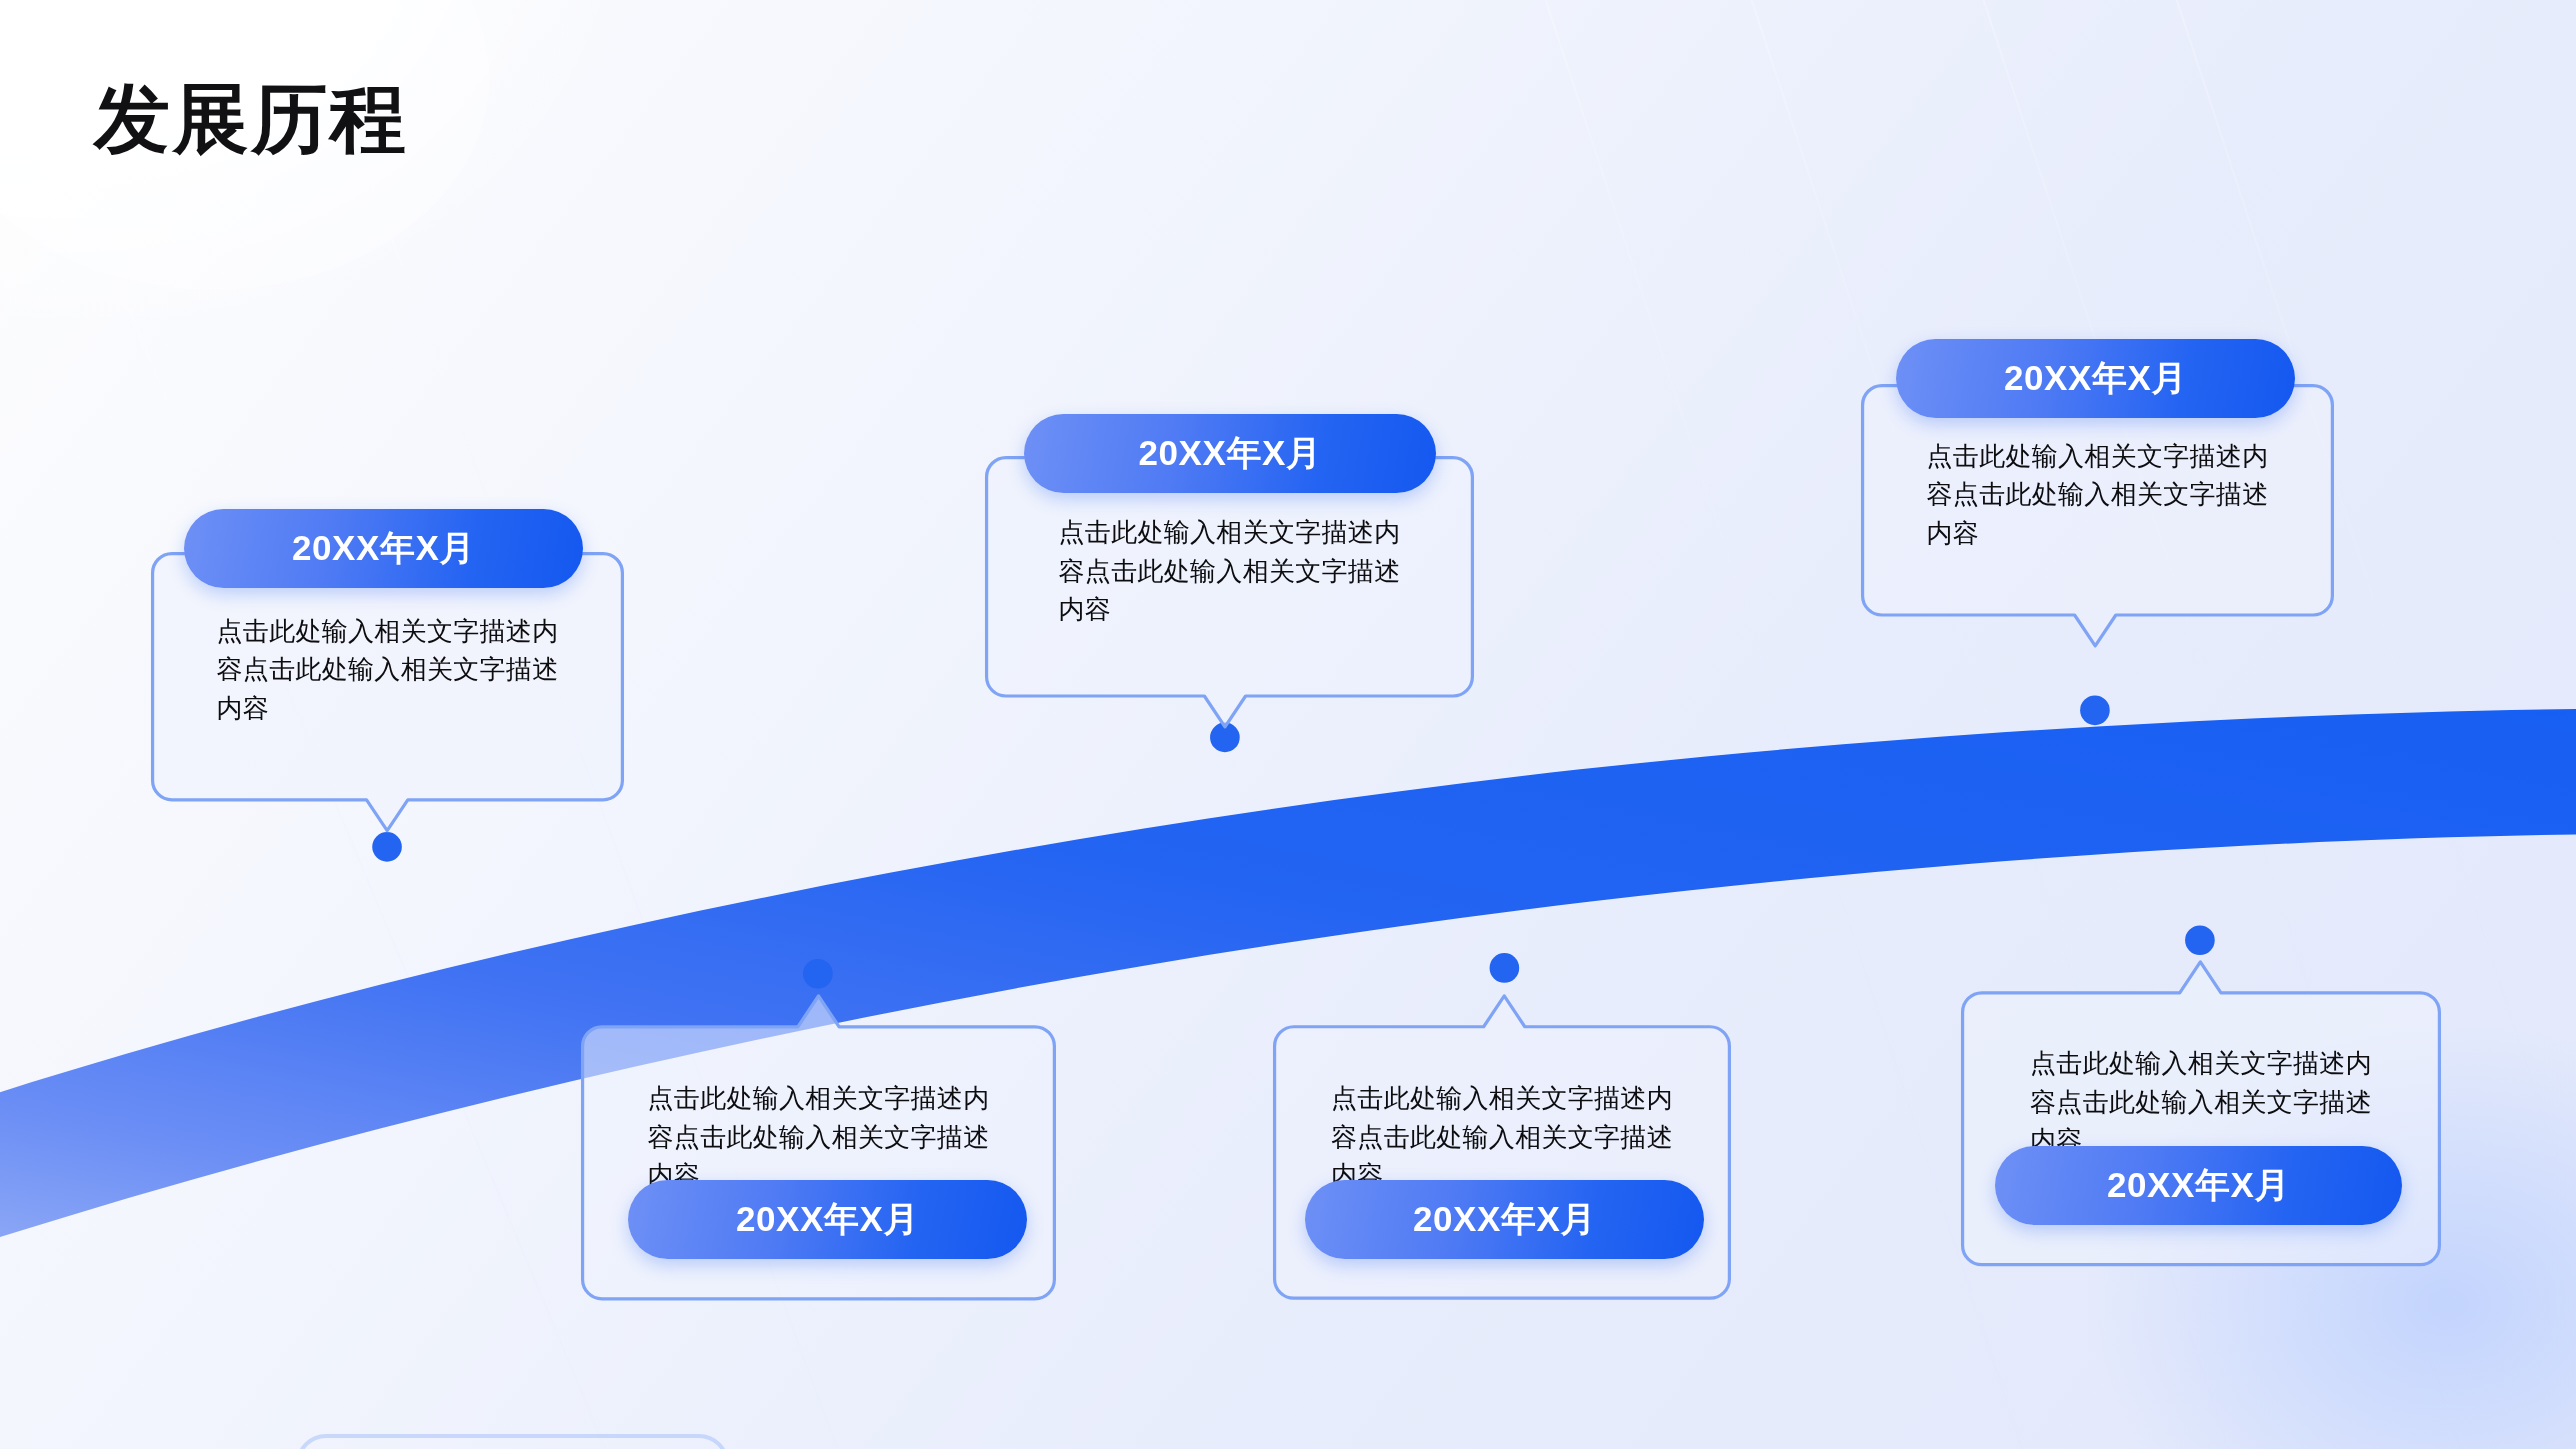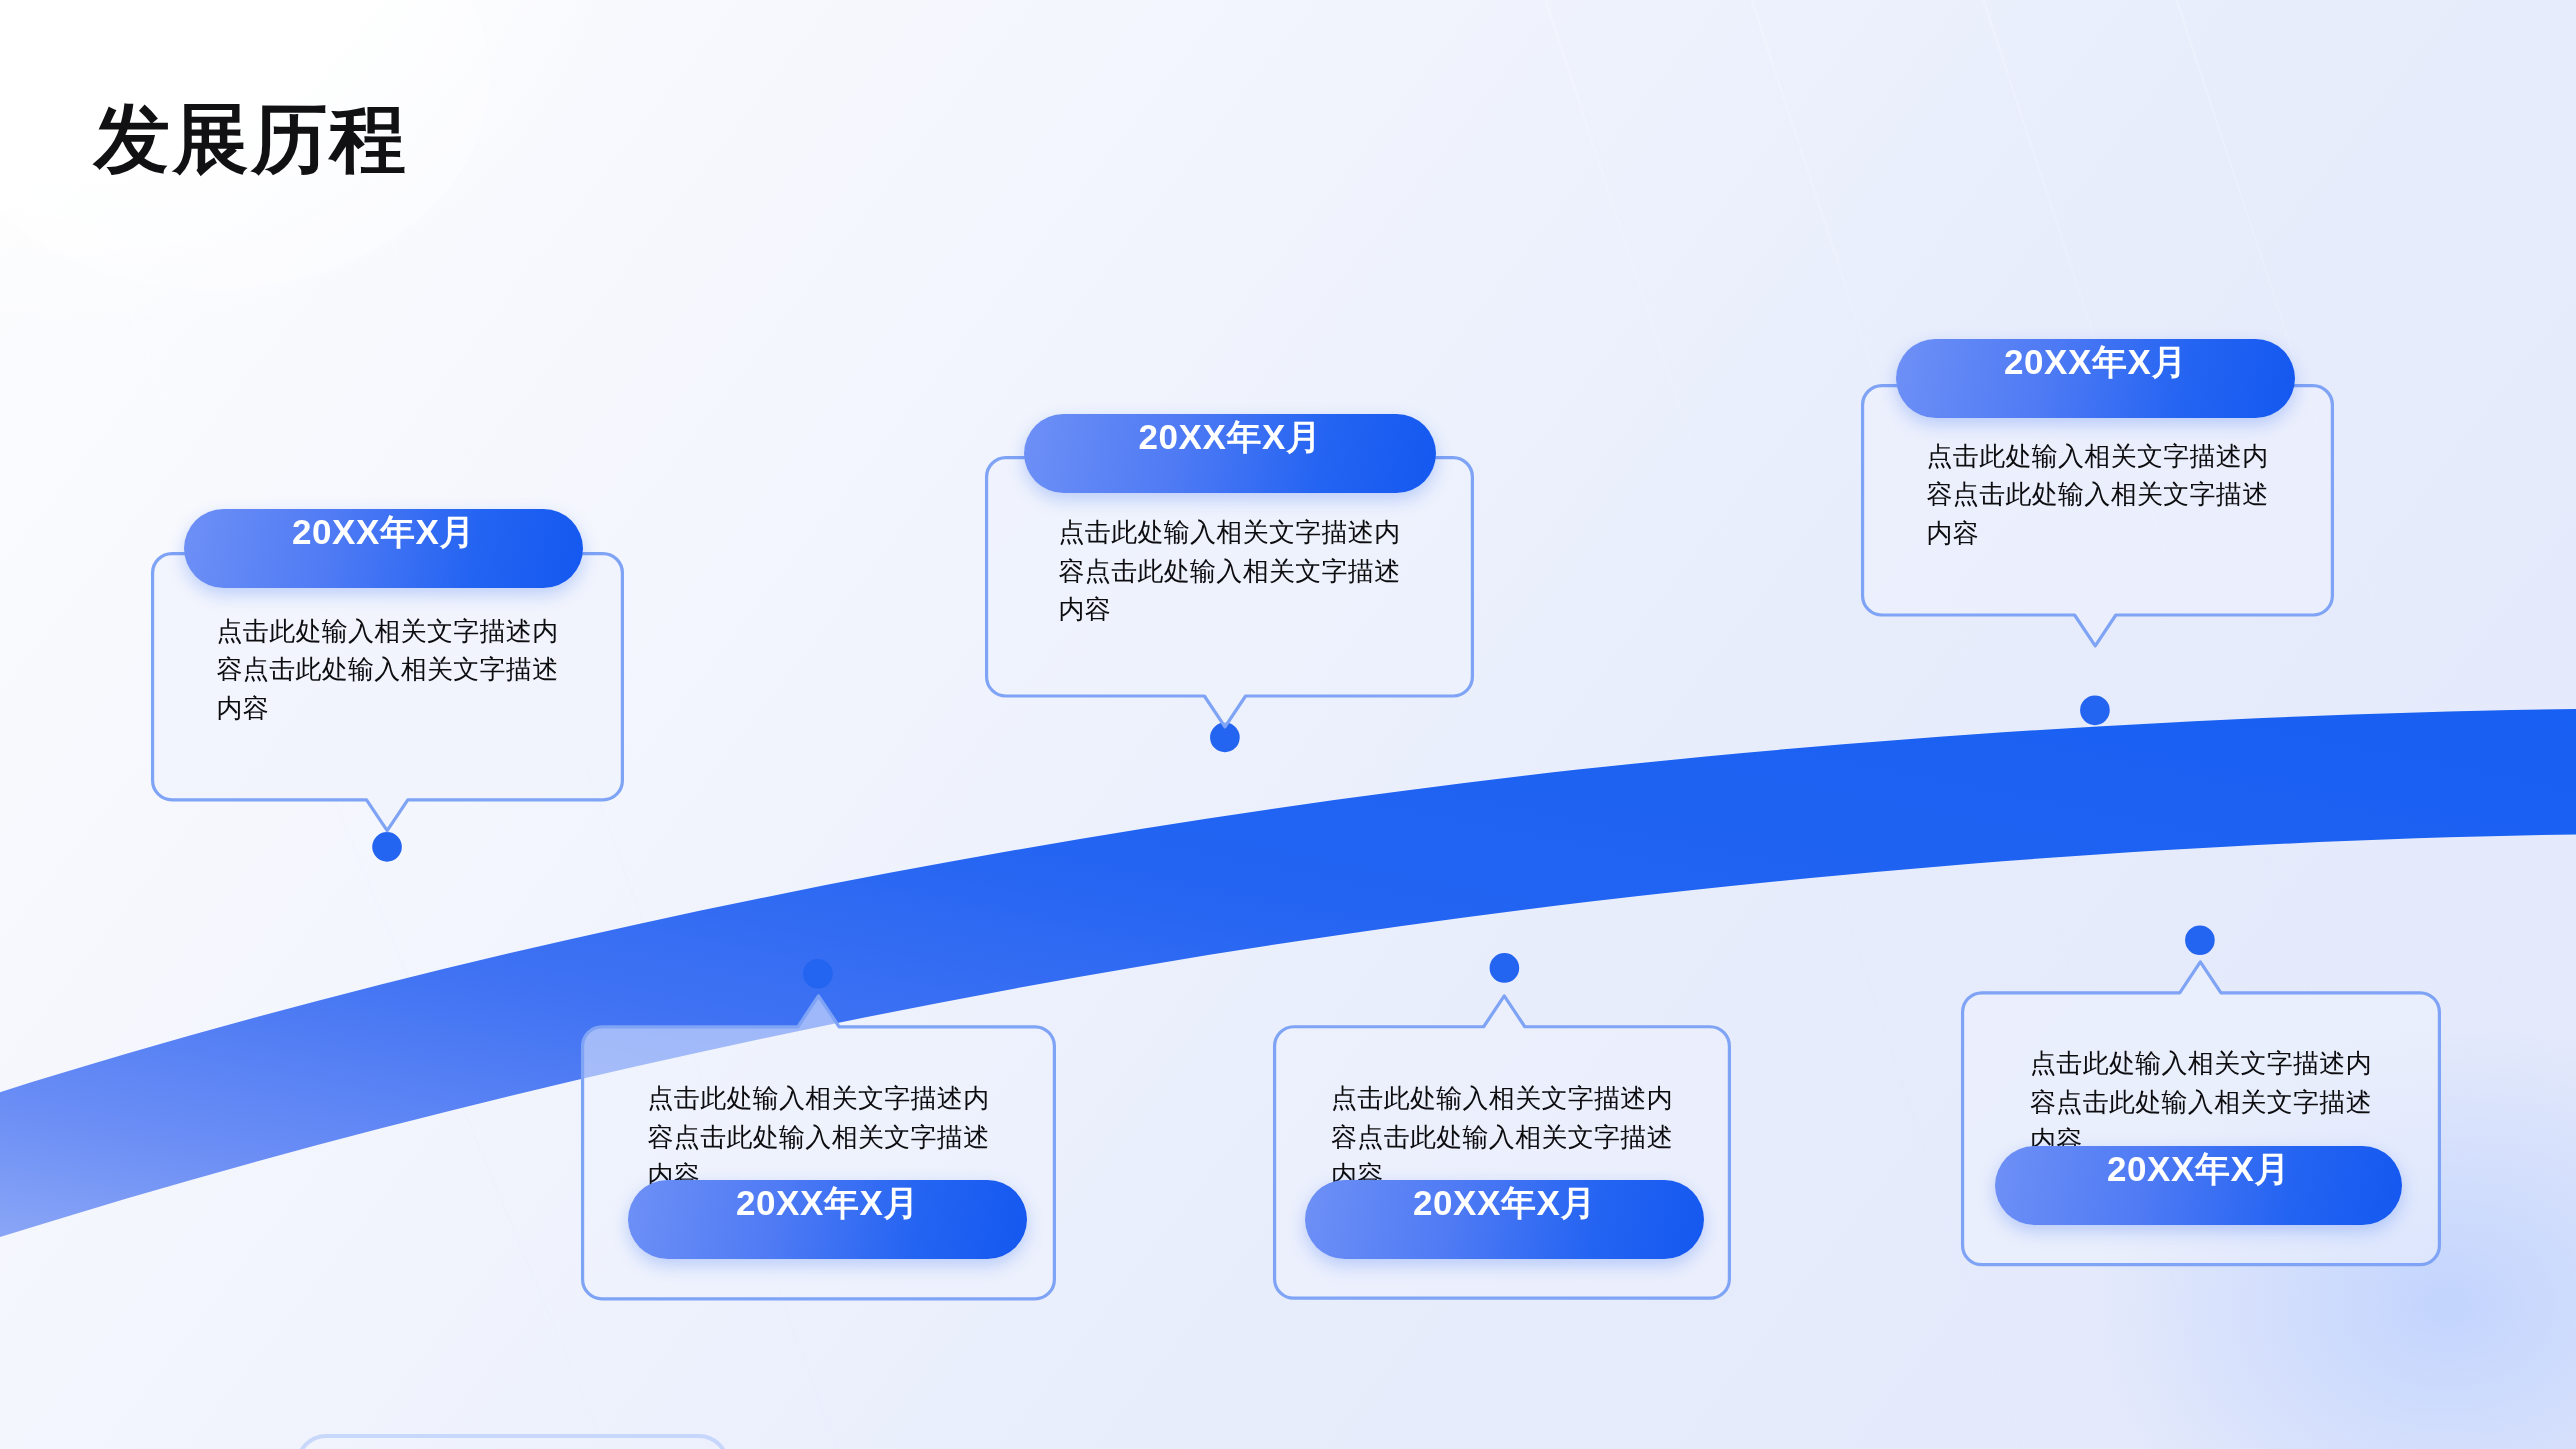--- a/index.html
+++ b/index.html
@@ -18,21 +18,21 @@
       radial-gradient(580px 451px at 95% 90%, rgba(168,195,255,0.55) 0%, rgba(168,195,255,0) 62%),
       linear-gradient(128deg, #FDFDFE 0%, #F2F5FD 34%, #E8EDFC 62%, #E2E8FB 100%);
   }
   .bg-streaks{position:absolute;inset:0;opacity:.55;}
 
   
   .wave-layer{position:absolute;inset:0;}
 
   
   .page-title{
-    position:absolute;left:94px;top:94px;
+    position:absolute;left:94px;top:74px;
     font-size:76px;line-height:1.18;font-weight:bold;
     color:#111114;letter-spacing:2.6px;white-space:nowrap;
   }
 
   
   .conn-layer{position:absolute;inset:0;}
 
   
   .card{position:absolute;}
   .card-frame{position:absolute;inset:0;}
@@ -41,21 +41,21 @@
     display:flex;align-items:center;justify-content:center;
     text-align:left;
     font-size:26px;line-height:1.48;color:#0D0D10;
     letter-spacing:0.3px;
     padding:0 33px;box-sizing:border-box;
     white-space:pre-line;
   }
   .pill{
     position:absolute;
     border-radius:643px;
-    display:flex;justify-content:center;
+    display:flex;align-items:center;justify-content:center;
     color:#FFFFFF;font-size:35px;font-weight:bold;letter-spacing:0.6px;
     background:linear-gradient(100deg,#6E90F6 0%,#4E7AF4 38%,#2464F2 72%,#1458F0 100%);
     box-shadow:0 6.4px 16.7px rgba(36,96,240,0.26);
     white-space:nowrap;
   }
 
   
   .deco-rect{
     position:absolute;left:296px;top:1434px;width:425px;height:116px;
     border:4.5px solid rgba(176,198,250,0.62);

